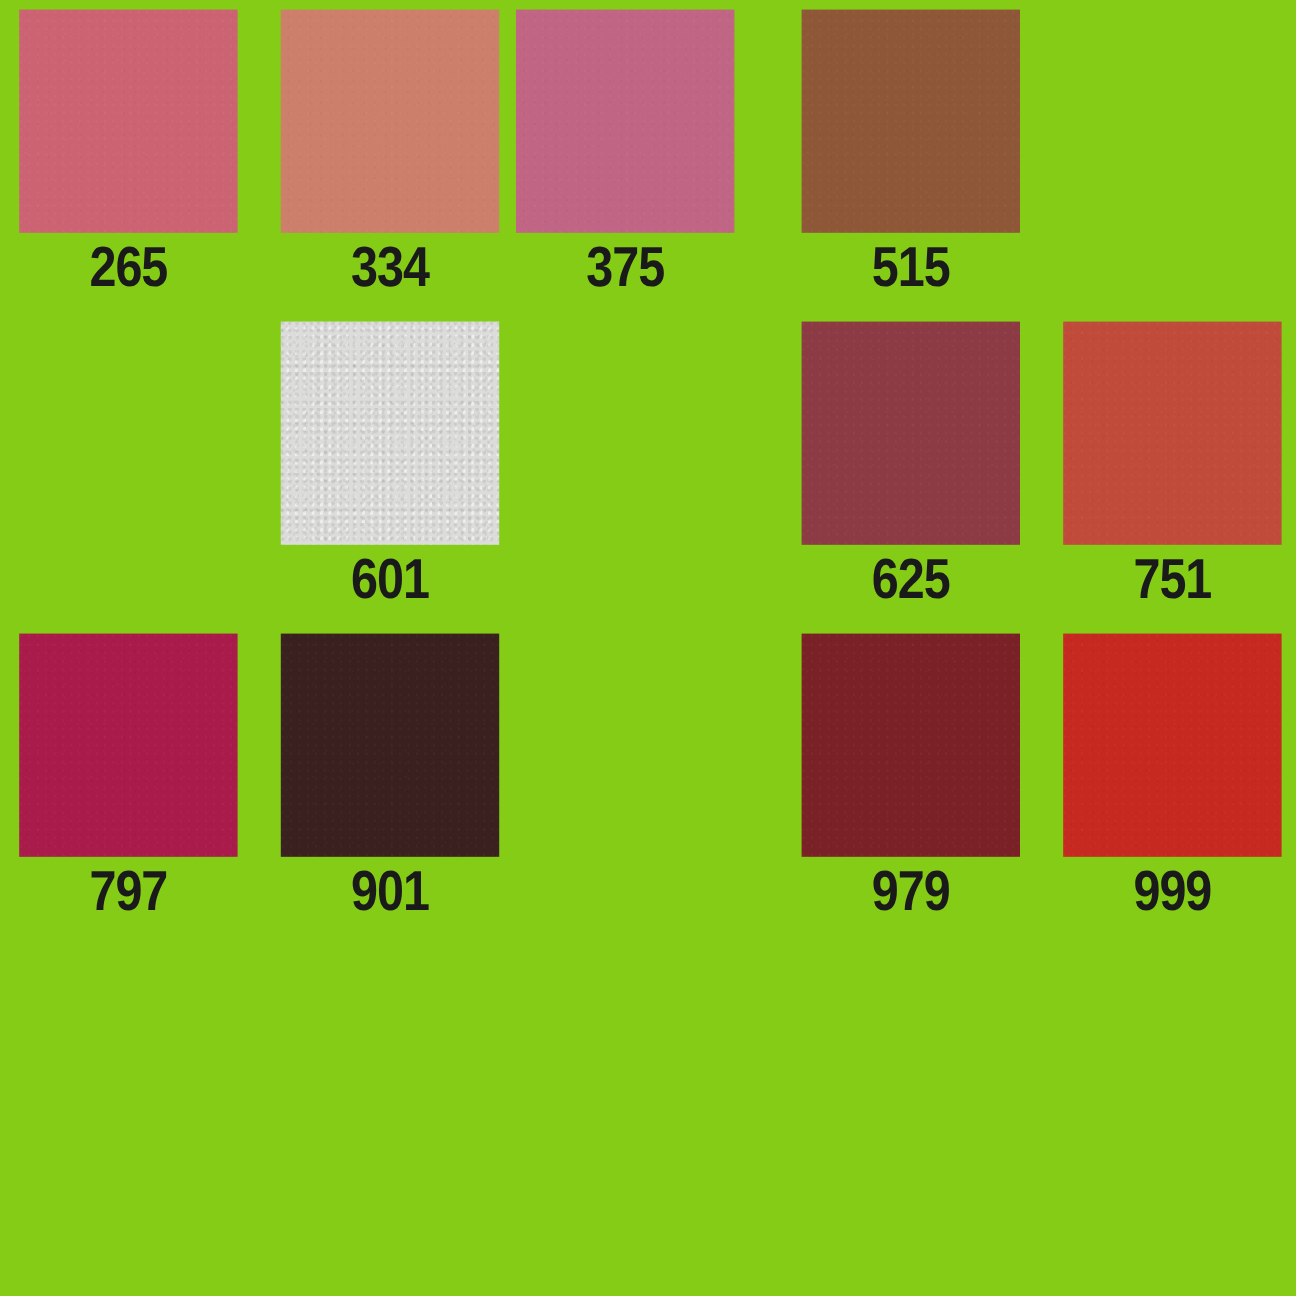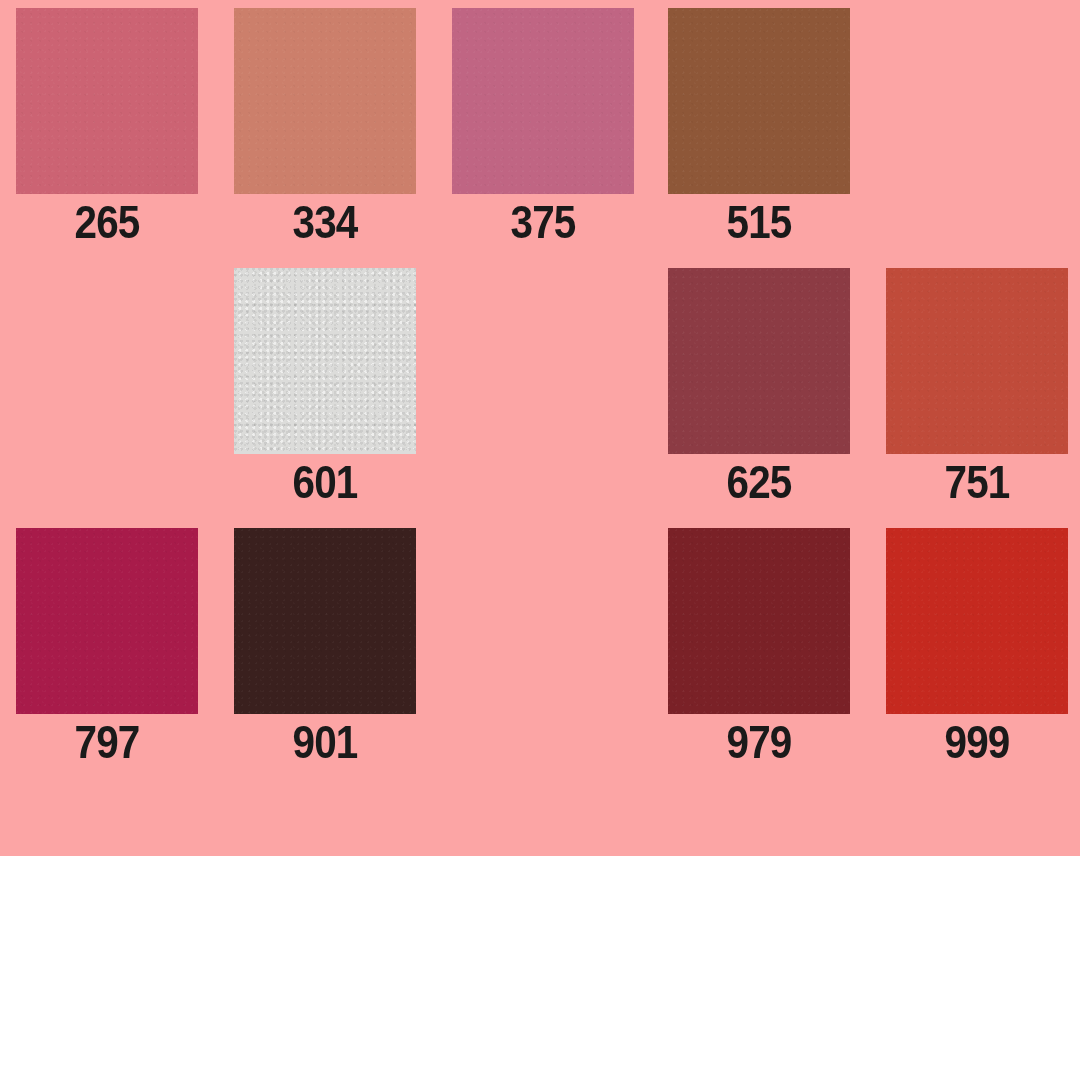--- a/index.html
+++ b/index.html
@@ -14,22 +14,22 @@
     overflow: hidden;
     font-family: "Liberation Sans", "DejaVu Sans", sans-serif;
     position: relative;
   }
 
   #swatch-chart {
     position: absolute;
     left: 0;
     top: 0;
     width: 1080px;
-    height: 856px;
-    background: #fca5a5;
+    height: 1080px;
+    background: #84cc16;
   }
 
   .swatch-grid {
     position: absolute;
     left: 0;
     top: 0;
     width: 1080px;
   }
 
   .swatch-row {
@@ -100,21 +100,21 @@
   <div class="swatch-grid">
       <div class="swatch-row" style="height: 260px;">
         <div class="swatch-cell" style="left: 16px; width: 182px; height: 260px;">
           <div class="swatch-chip" title="#cc6373" style="background: rgb(204, 99, 115); width: 182px; height: 186px;"></div>
           <div class="swatch-label" style="width: 182px;">265</div>
         </div>
         <div class="swatch-cell" style="left: 234px; width: 182px; height: 260px;">
           <div class="swatch-chip" title="#cc7f6b" style="background: rgb(204, 127, 107); width: 182px; height: 186px;"></div>
           <div class="swatch-label" style="width: 182px;">334</div>
         </div>
-        <div class="swatch-cell" style="left: 452px; width: 182px; height: 260px;">
+        <div class="swatch-cell" style="left: 430px; width: 182px; height: 260px;">
           <div class="swatch-chip" title="#c06583" style="background: rgb(192, 101, 131); width: 182px; height: 186px;"></div>
           <div class="swatch-label" style="width: 182px;">375</div>
         </div>
         <div class="swatch-cell" style="left: 668px; width: 182px; height: 260px;">
           <div class="swatch-chip" title="#8e5738" style="background: rgb(142, 87, 56); width: 182px; height: 186px;"></div>
           <div class="swatch-label" style="width: 182px;">515</div>
         </div>
       </div>
       <div class="swatch-row" style="height: 260px;">
         <div class="swatch-cell" style="left: 234px; width: 182px; height: 260px;">

